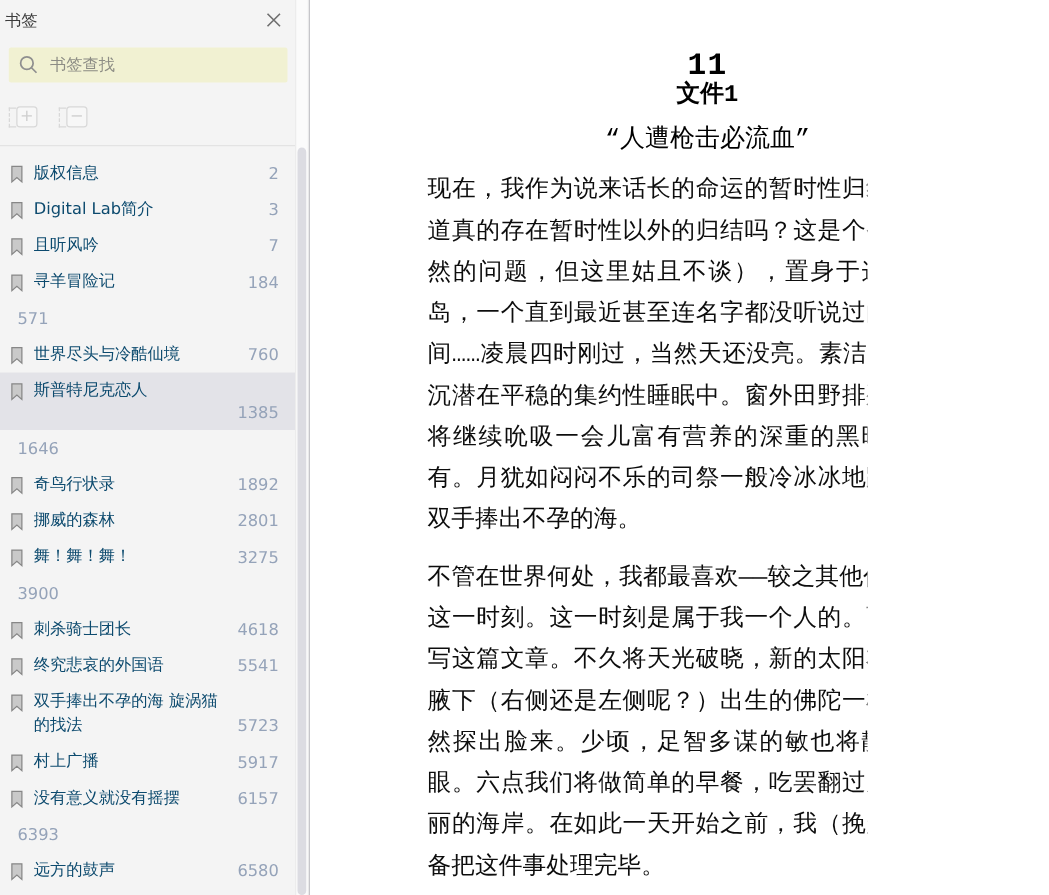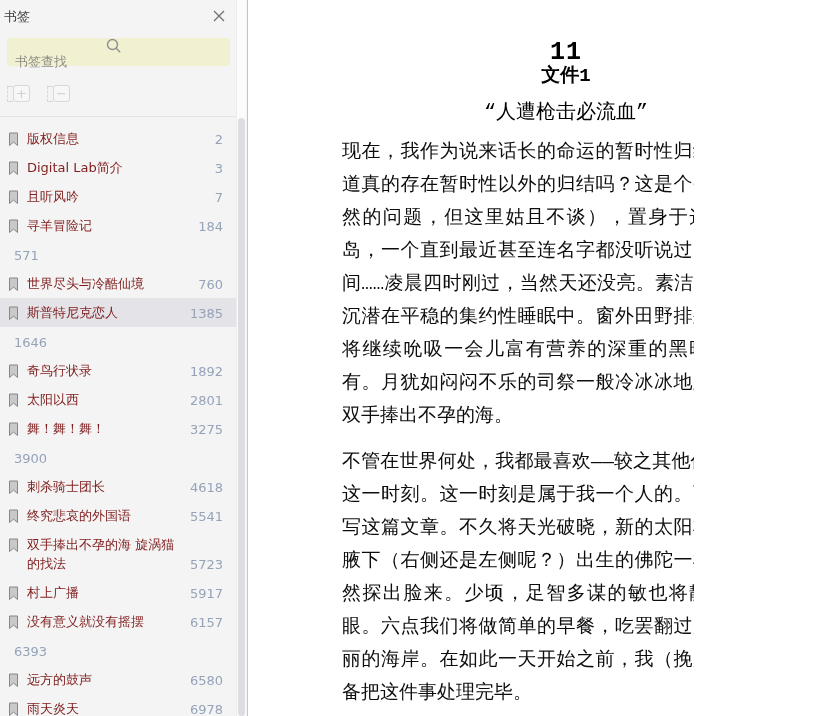--- a/index.html
+++ b/index.html
@@ -11,42 +11,42 @@
   .sidebar { position:relative; width:248px; height:716px; background:#f4f4f4;
              border-right:1px solid #c6c6ca; flex:none; }
   .sidebar-inner { width:237px; height:100%; overflow:hidden; }
 
   .sb-header { display:flex; align-items:flex-start; justify-content:space-between;
                padding:8px 6px 0 4px; height:30px; }
   .sb-title { font-size:13px; color:#3c3c3c; }
   .close-btn { width:16px; height:16px; cursor:pointer; margin-right:4px; }
 
   .search-box { margin:8px 7px 0 7px; height:28px; background:#f1f1d2;
-                border-radius:2px; display:flex; align-items:center; padding:0 8px;flex-direction:column; }
+                border-radius:2px; display:flex; align-items:center; padding:0 8px; }
   .search-box svg { flex:none; margin-right:9px; }
   .search-input { border:none; outline:none; background:transparent; width:100%;
                   font-size:13px; color:#555; font-family:inherit; }
   .search-input::placeholder { color:#8d8d85; }
 
   .tree-toolbar { display:flex; gap:16px; margin:17px 0 0 7px; height:24px; }
   .tree-btn { position:relative; width:24px; height:22px; cursor:pointer; }
   .tree-btn::before { content:""; position:absolute; left:0; top:3px; bottom:3px; width:5px;
                       border-left:1px dashed #d8d8d8; border-top:1px dashed #d8d8d8;
                       border-bottom:1px dashed #d8d8d8; }
   .tree-btn .box { position:absolute; left:6px; top:2px; width:17px; height:17px;
                    border:1px solid #d8d8d8; border-radius:3px; color:#cfcfcf;
                    font-size:13px; line-height:15px; text-align:center; background:#f7f7f7; }
 
   .sb-divider { border-top:1px solid #e3e3e3; margin-top:9px; }
 
   .bookmark-list { padding-top:7px; }
   .bm-row { display:flex; align-items:stretch; padding:5px 14px 5px 8px; min-height:29px;
             cursor:pointer; }
-  .bm-row.selected { background:#e3e3e8; }
-  .bm-label { flex:1; display:flex; gap:8px; font-size:13px; color:#7f1d1d;
+  .bm-row.selected { background:#e3e3e8;flex-direction:column; }
+  .bm-label { flex:1; display:flex; gap:8px; font-size:13px; color:#0c4a6e;
               line-height:19px; align-items:flex-start; }
   .bm-label svg { flex:none; margin-top:3px; }
   .bm-page { font-size:13px; color:#95a3b9; line-height:17px; align-self:flex-end;
              padding-left:6px; }
 
   .sb-scrollbar { position:absolute; top:0; right:1px; width:10px; height:716px;
                   background:#fbfbfb; border-left:1px solid #ececec; }
   .sb-thumb { position:absolute; left:1px; right:1px; top:118px; bottom:0;
               background:#dcdce2; border-radius:4px; cursor:pointer; }
 
@@ -166,21 +166,21 @@
       </svg>
       <span>奇鸟行状录</span>
     </span>
     <span class="bm-page">1892</span>
   </div>
           <div class="bm-row">
     <span class="bm-label">
       <svg width="11" height="15" viewBox="0 0 11 15">
         <path d="M1.5 1 h8 v12.5 l-4-3.4 -4 3.4 z" fill="#c9c9c9" stroke="#878787" stroke-width="1"></path>
       </svg>
-      <span>太阳以西</span>
+      <span>挪威的森林</span>
     </span>
     <span class="bm-page">2801</span>
   </div>
           <div class="bm-row">
     <span class="bm-label">
       <svg width="11" height="15" viewBox="0 0 11 15">
         <path d="M1.5 1 h8 v12.5 l-4-3.4 -4 3.4 z" fill="#c9c9c9" stroke="#878787" stroke-width="1"></path>
       </svg>
       <span>舞！舞！舞！</span>
     </span>

